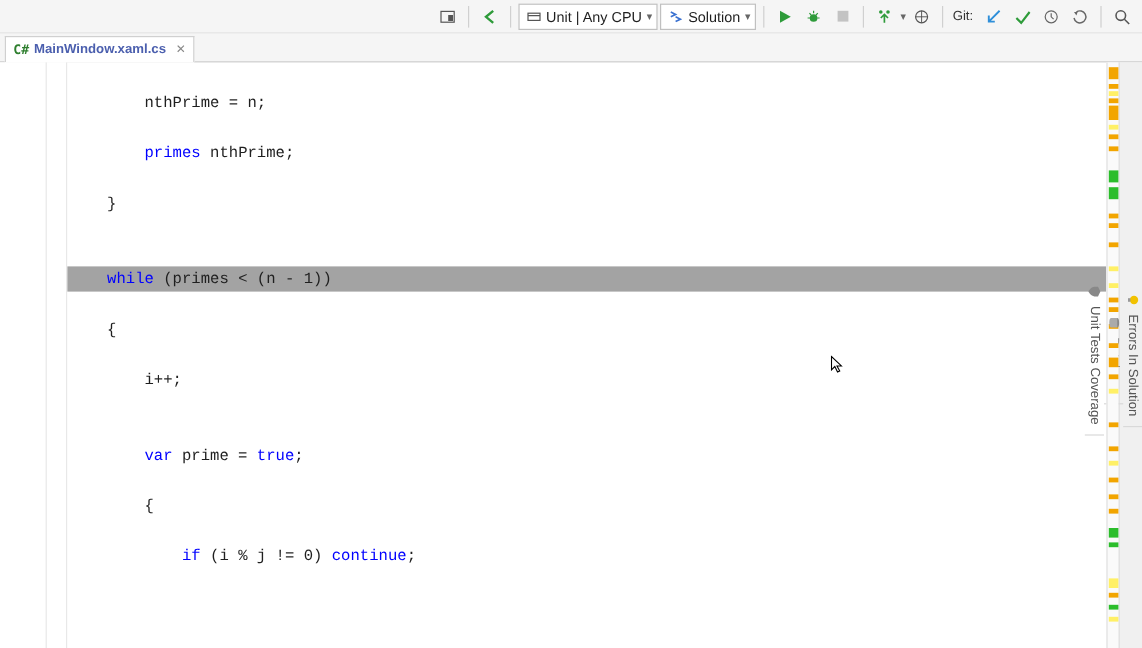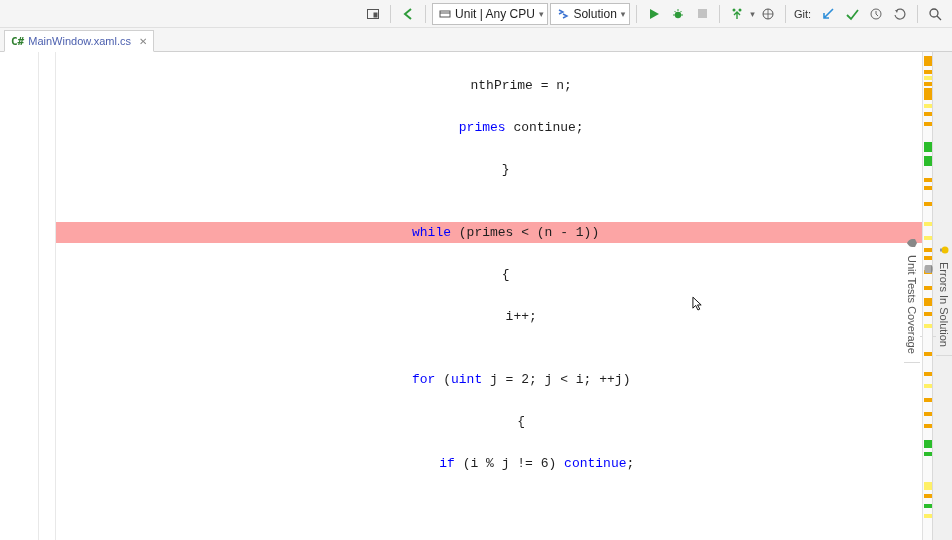--- a/index.html
+++ b/index.html
@@ -59,21 +59,21 @@
     border-bottom: 1px solid #ffffff;
     margin-bottom: -1px;
     display: flex;
     align-items: center;
     padding: 0 6px;
     gap: 4px;
     font-size: 11px;
     cursor: pointer;
   }
   .tab .csharp { color: #2f7f2f; font-weight: bold; font-family: Consolas, monospace; font-size: 11px;}
-  .tab .fname { color: #4b5fae; }
+  .tab .fname { color: #4b5fae; font-weight: bold; }
   .tab .close { color: #888; font-size: 10px; margin-left: 4px;}
   
   .main {
     position: absolute;
     top: 52px;
     left: 0;
     right: 30px;  
     bottom: 0;
     display: flex;
   }
@@ -94,22 +94,22 @@
   .editor {
     flex: 1;
     font-family: Consolas, "Courier New", monospace;
     font-size: 13px;
     line-height: 21px;
     padding-top: 2px;
     white-space: pre;
     overflow: hidden;
     position: relative;
   }
-  .line { padding-left: 2px; text-align: center; }
-  .line.hl { background: #fca5a5; }
+  .line { padding-left: 2px; }
+  .line.hl { background: #a3a3a3; }
   
   .kw { color: #0000ff; }
   .ty { color: #0000ff; }
   .cursor {
     position: absolute;
     width: 11px; height: 17px;
     top: 244px; left: 636px;
     pointer-events: none;
   }
   
@@ -265,30 +265,30 @@
     <span class="csharp">C#</span>
     <span class="fname">MainWindow.xaml.cs</span>
     <span class="close">✕</span>
   </div>
 </div>
 
 <div class="main">
   <div class="gutter"></div>
   <div class="editor">
 <div class="line"><span>        nthPrime = n;</span></div>
-<div class="line"><span>        </span><span class="kw">primes</span><span> continue;</span></div>
+<div class="line"><span>        </span><span class="kw">primes</span><span> nthPrime;</span></div>
 <div class="line"><span>    }</span></div>
 <div class="line"><span></span></div>
 <div class="line hl"><span>    </span><span class="kw">while</span><span> (primes &lt; (n - 1))</span></div>
 <div class="line"><span>    {</span></div>
 <div class="line"><span>        i++;</span></div>
 <div class="line"><span></span></div>
-<div class="line"><span>        </span><span class="kw">for</span><span> (</span><span class="ty">uint</span><span> j = 2; j &lt; i; ++j)</span></div>
+<div class="line"><span>        </span><span class="kw">var</span><span> prime = </span><span class="kw">true</span><span>;</span></div>
 <div class="line"><span>        {</span></div>
-<div class="line"><span>            </span><span class="kw">if</span><span> (i % j != 6) </span><span class="kw">continue</span><span>;</span></div>
+<div class="line"><span>            </span><span class="kw">if</span><span> (i % j != 0) </span><span class="kw">continue</span><span>;</span></div>
 <div class="line"></div>
 
 
 <div class="line"><span></span></div>
 
 
 
 
 
 

